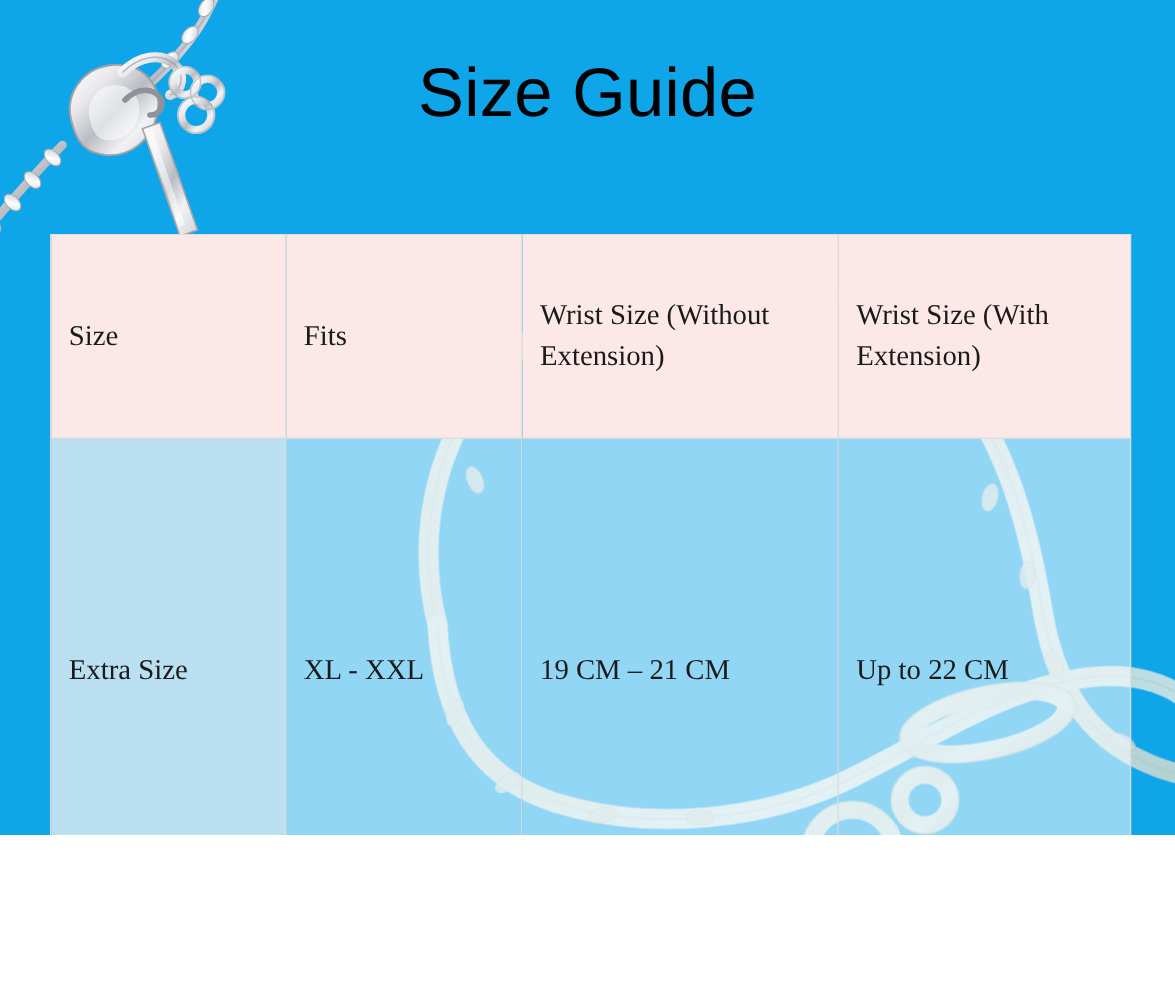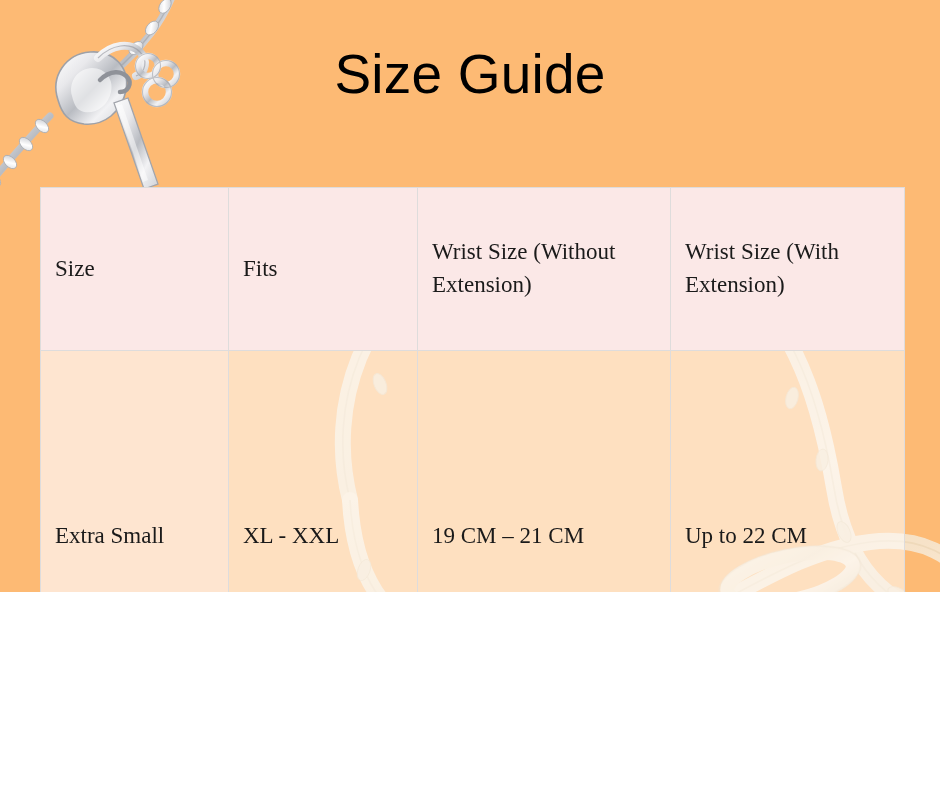--- a/index.html
+++ b/index.html
@@ -7,23 +7,23 @@
     padding: 0;
     background: #ffffff;
   }
   body {
     font-family: "Liberation Sans", "DejaVu Sans", sans-serif;
     -webkit-font-smoothing: antialiased;
   }
   #page {
     position: relative;
     width: 940px;
-    height: 592px;
+    height: 668px;
     overflow: hidden;
-    background: #fdba74;
+    background: #0ea5e9;
   }
 
   
   .bg-art {
     position: absolute;
     inset: 0;
     pointer-events: none;
   }
 
   
@@ -254,21 +254,21 @@
             <span class="cell-text">Wrist Size (Without Extension)</span>
           </th>
           <th>
             <span class="cell-text">Wrist Size (With Extension)</span>
           </th>
         </tr>
       </thead>
       <tbody>
         <tr>
           <td class="first-col">
-            <span class="cell-text">Extra Small</span>
+            <span class="cell-text">Extra Size</span>
           </td>
           <td>
             <span class="cell-text">XL - XXL</span>
           </td>
           <td>
             <span class="cell-text">19 CM – 21 CM</span>
           </td>
           <td>
             <span class="cell-text">Up to 22 CM</span>
           </td>

